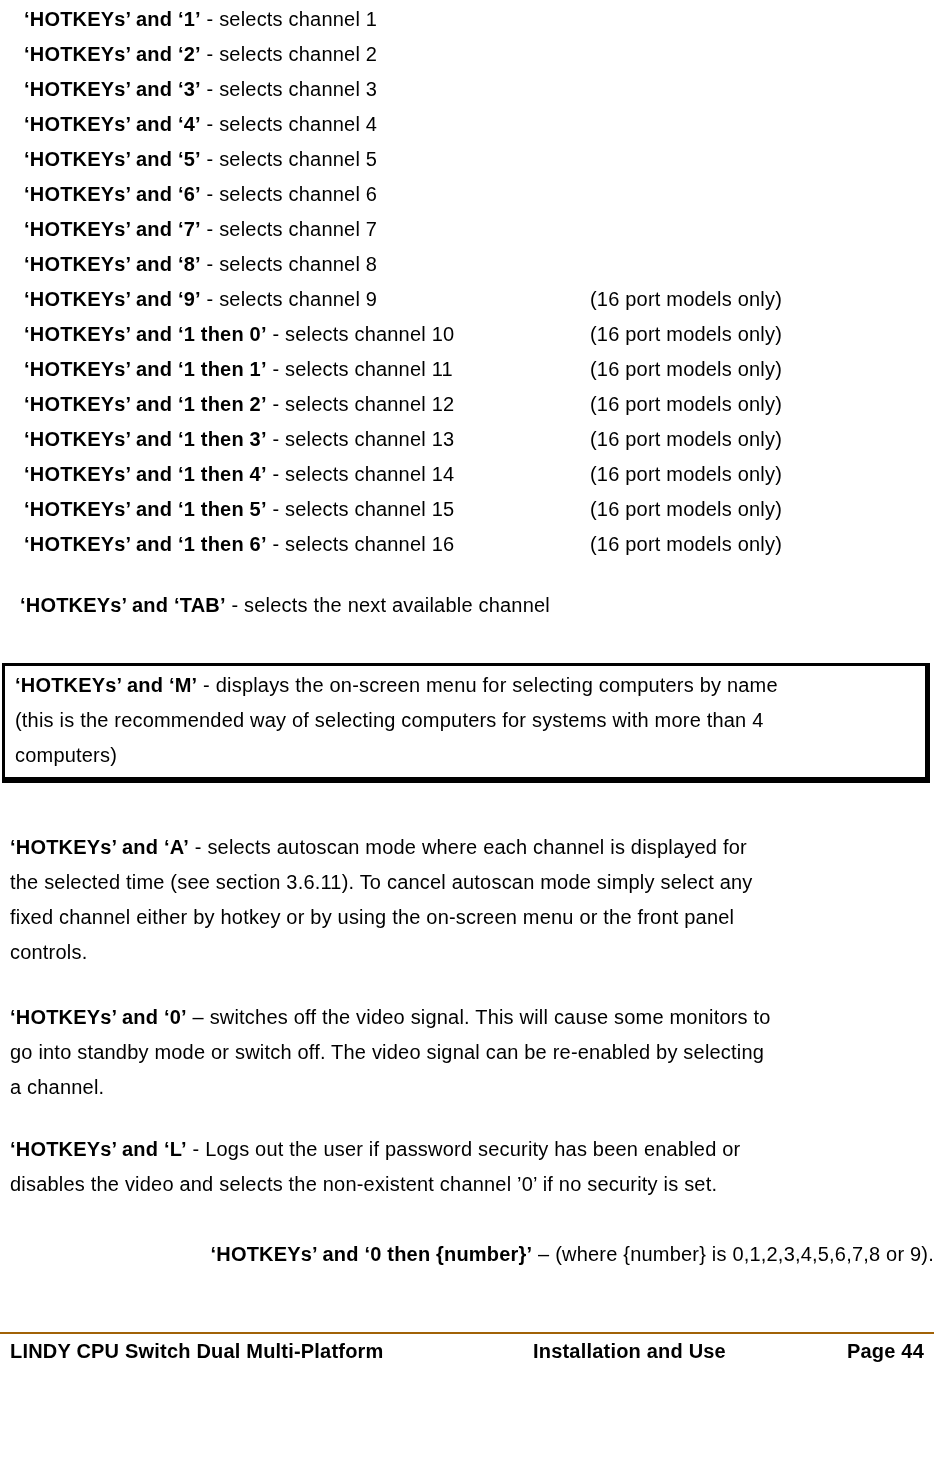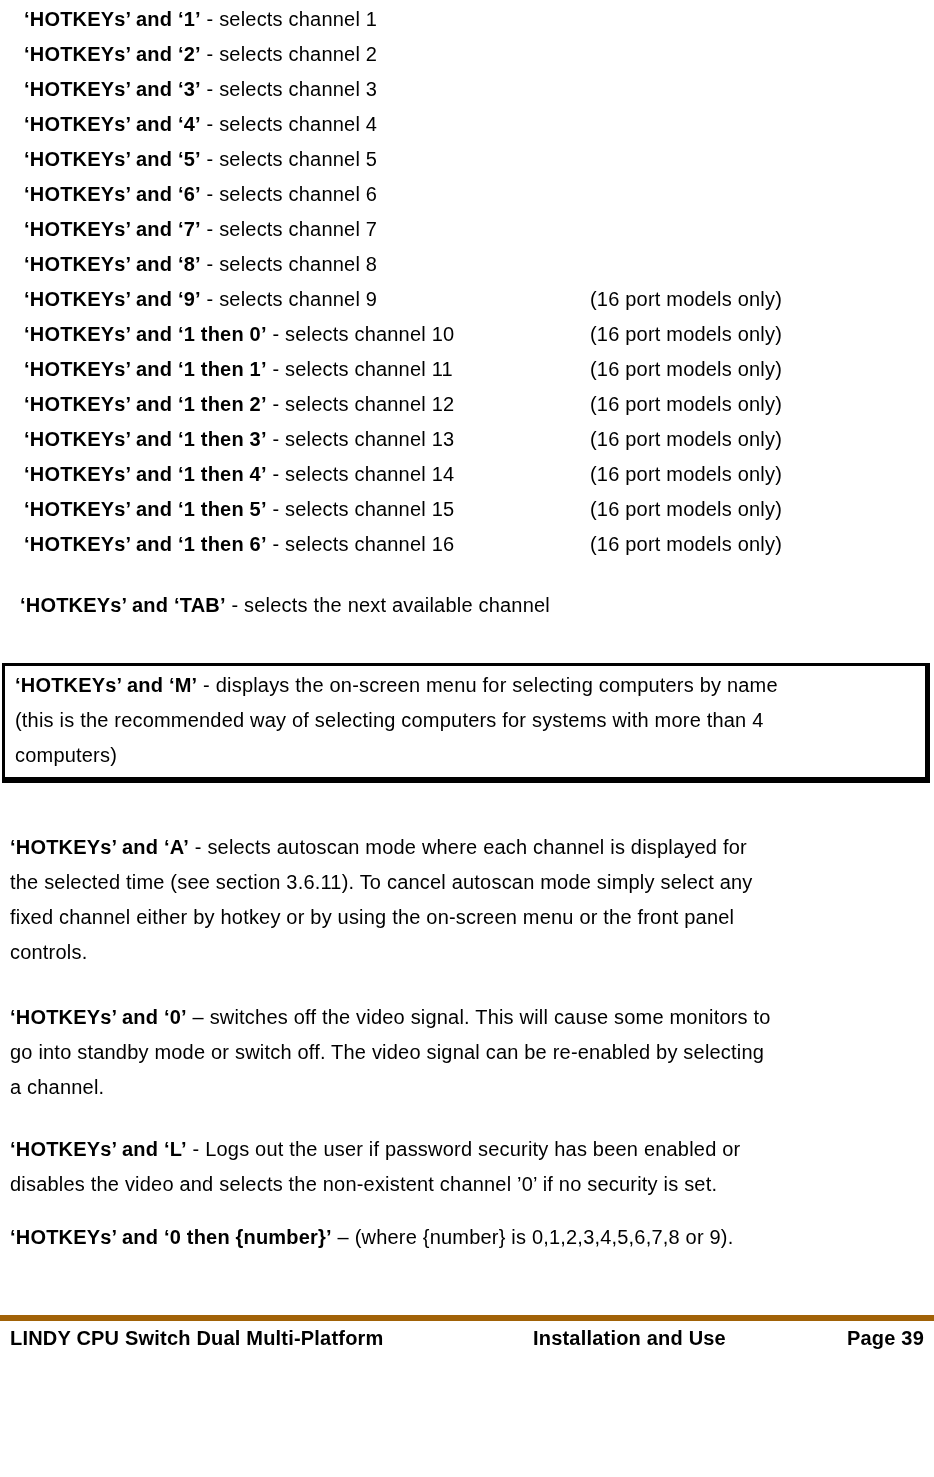--- a/index.html
+++ b/index.html
@@ -50,24 +50,24 @@
     margin: 0;
     padding-left: 10px;
     line-height: 35px;
   }
   .ptext { white-space: pre-line; }
   .menu-box .para { padding-left: 2px; }
   .p-a      { margin-top: 47px; }
   .p-zero   { margin-top: 30px; }
   .p-l      { margin-top: 27px; }
   .p-cursor { margin-top: 37px; }
-  .p-num    { margin-top: 18px; }
+  .p-num    { margin-top: 35px; text-align: right; }
   .footer {
     margin-top: 60px;
-    border-top: 6px solid #a16207;
+    border-top: 2px solid #a16207;
     padding: 5px 10px 0 10px;
     display: flex;
     align-items: baseline;
     font-weight: bold;
     line-height: 24px;
     letter-spacing: 0.2px;
   }
   .f-left { width: 523px; }
   .f-right { margin-left: auto; }
 </style>
@@ -196,16 +196,16 @@
 
 
   <p class="para p-num">
     <span class="cmd">‘HOTKEYs’ and ‘0 then {number}’</span>
     <span class="ptext">– (where {number} is 0,1,2,3,4,5,6,7,8 or 9).</span>
   </p>
 
   <div class="footer">
     <span class="f-left">LINDY CPU Switch Dual Multi-Platform</span>
     <span class="f-mid">Installation and Use</span>
-    <span class="f-right">Page 39</span>
+    <span class="f-right">Page 44</span>
   </div>
 
 </div>
 
 </body></html>

